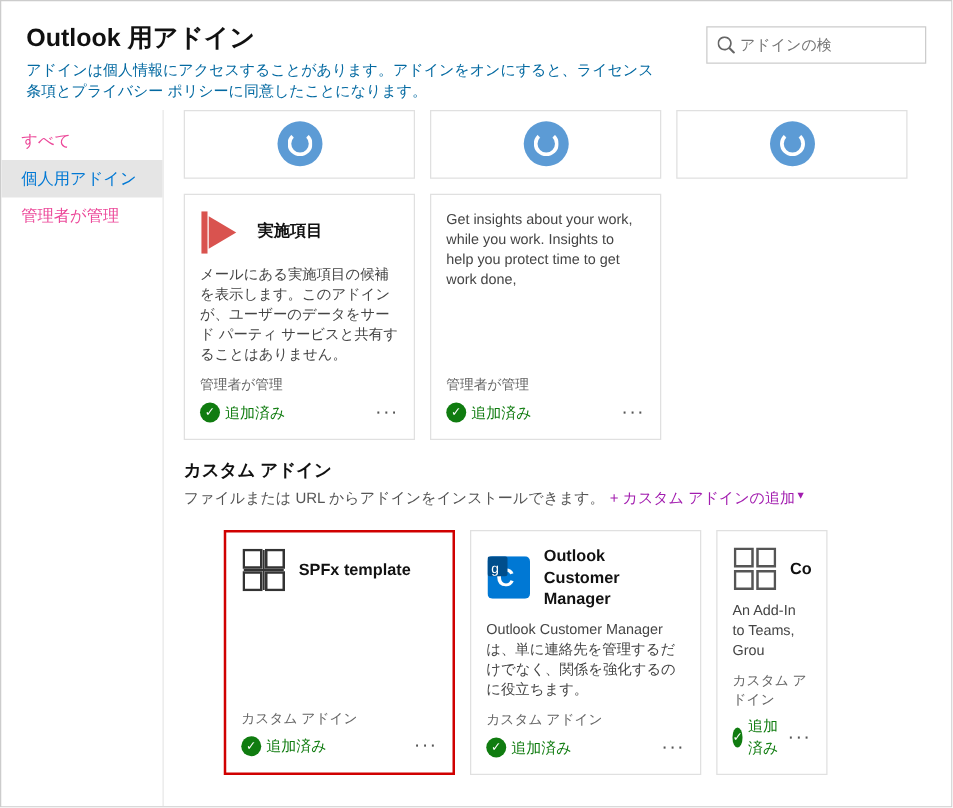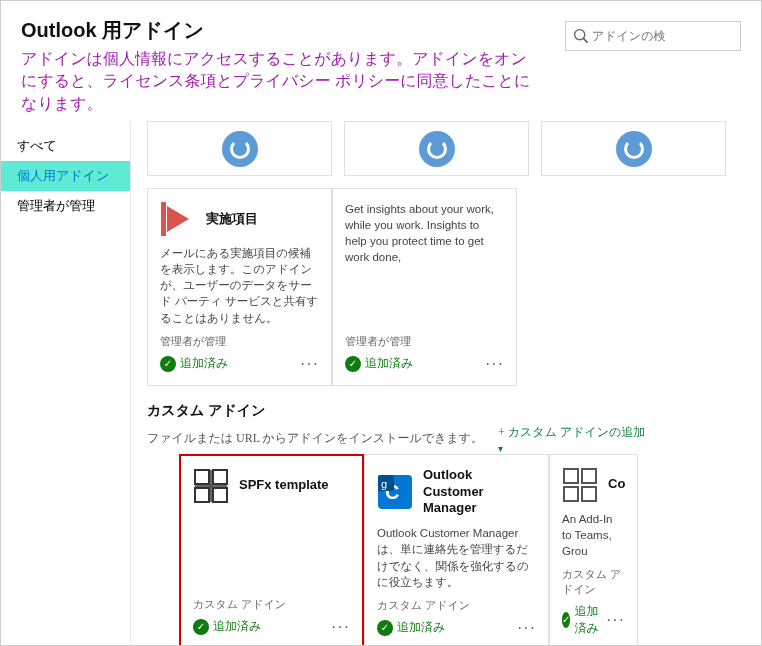--- a/index.html
+++ b/index.html
@@ -26,22 +26,22 @@
       justify-content: flex-end;
       align-items: flex-start;
     }
     .header-left {}
     .page-title {
       font-size: 20px;
       font-weight: 600;
       color: #111;
     }
     .subtitle {
-      font-size: 16px;
-      color: #a21caf;
+      font-size: 12px;
+      color: #0369a1;
       margin-top: 4px;
       max-width: 620px;
       line-height: 1.4;
     }
     .search-box {
       display: flex;
       align-items: center;
       border: 1px solid #ccc;
       padding: 4px 8px;
       height: 30px;
@@ -70,25 +70,25 @@
     .sidebar {
       width: 130px;
       padding: 10px 0;
       border-right: 1px solid #e8e8e8;
       flex-shrink: 0;
     }
     .sidebar-item {
       padding: 6px 16px;
       font-size: 13px;
       cursor: pointer;
-      color: #000000;
+      color: #ec4899;
     }
     .sidebar-item.active {
       color: #0078d4;
-      background: #5eead4;
+      background: #e5e5e5;
       font-weight: 500;
     }
     .content-area {
       flex: 1;
       overflow-y: auto;
       padding: 0 16px 16px 16px;
     }
     .section-header {
       font-size: 14px;
       font-weight: 600;
@@ -97,35 +97,34 @@
       margin-top: 8px;
     }
     .section-subtitle {
       font-size: 12px;
       color: #555;
       margin-bottom: 10px;
     }
     .section-subtitle-row {
       display: flex;
       align-items: center;
-      gap: 15px;
-      margin-bottom: 0;
-      font-family: Liberation Serif, serif;
+      gap: 4px;
+      margin-bottom: 17px;
     }
     .add-link {
-      color: #15803d;
+      color: #a21caf;
       font-size: 12px;
       cursor: pointer;
       display: flex;
       align-items: flex-start;
       gap: 2px;
-      flex-direction: column;
     }
     .cards-row {
       display: flex;
+      gap: 12px;
     }
     .card {
       width: 185px;
       min-height: 170px;
       border: 1px solid #e0e0e0;
       padding: 12px;
       display: flex;
       flex-direction: column;
       background: #fff;
       position: relative;

